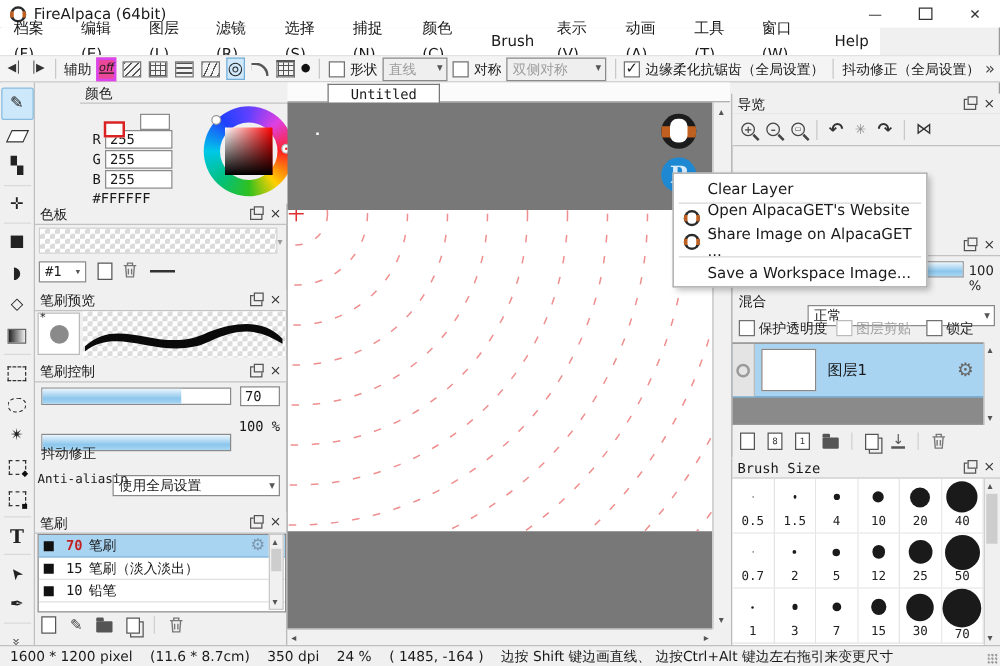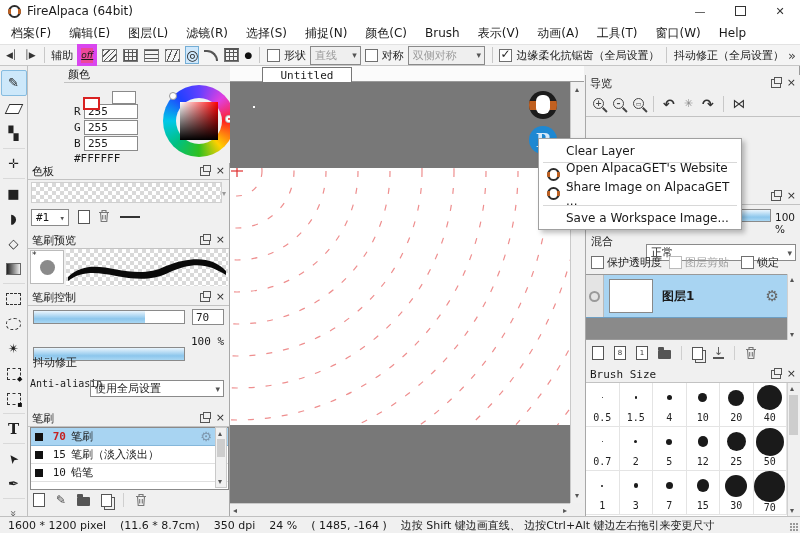--- a/index.html
+++ b/index.html
@@ -10,29 +10,29 @@
   .mono{font-family:"DejaVu Sans Mono",monospace;}
 
   
   .titlebar{left:0;top:0;width:800px;height:22px;background:#fff;display:flex;align-items:center;}
   .apptitle{font-size:12px;margin-left:6px;}
   .winbtn{width:40px;height:22px;display:flex;align-items:center;justify-content:center;color:#333;}
   .winbtns{position:absolute;right:0;top:0;display:flex;}
   .wmax{width:9px;height:8px;border:1px solid #333;}
 
   
-  .menubar{left:0;top:22px;width:800px;height:22px;background:#fff;display:flex;align-items:center;padding-left:2px;}
+  .menubar{left:0;top:22px;width:704px;height:22px;background:#fff;display:flex;align-items:center;padding-left:2px;}
   .mi{padding:0 9px;font-size:12px;line-height:21px;}
 
   
   .toolbar{left:0;top:44px;width:800px;height:22px;background:#f4f4f4;border-top:1px solid #e2e2e2;
            border-bottom:1px solid #c6c6c6;display:flex;align-items:center;padding:0 4px;gap:4px;}
   .tsep{width:1px;height:16px;background:#c8c8c8;margin:0 3px;}
   .tbtn{font-size:9px;color:#333;padding:0 2px;letter-spacing:-1px;}
-  .offbtn{width:20px;height:15px;background:#ec4899;border:4px solid #d946ef;font-size:9px;font-style:italic;
+  .offbtn{width:20px;height:15px;background:#ec4899;border:2px solid #d946ef;font-size:9px;font-style:italic;
           text-decoration:underline;display:flex;align-items:center;justify-content:center;}
   .snap{width:19px;height:16px;border:1px solid transparent;display:flex;align-items:center;justify-content:center;}
   .snap .fillbox{width:13px;height:11px;border:1px solid #777;}
   .sn-par .fillbox{background:repeating-linear-gradient(135deg,#555 0 1px,transparent 1px 4px);}
   .sn-grid .fillbox{background:repeating-linear-gradient(0deg,#555 0 1px,transparent 1px 4px),repeating-linear-gradient(90deg,#555 0 1px,transparent 1px 4px);}
   .sn-hor .fillbox{background:repeating-linear-gradient(180deg,#555 0 1px,transparent 1px 4px);}
   .sn-van .fillbox{background:repeating-linear-gradient(115deg,#555 0 1px,transparent 1px 5px);}
   .sn-con{font-size:14px;color:#222;}
   .snap.sel{background:#cfe8fc;border:1px solid #74aed6;}
   .sn-curve .fillbox{border:none;border-top:2px solid #555;border-right:2px solid #555;border-top-right-radius:12px;width:12px;height:9px;}
@@ -508,21 +508,21 @@
     <div class="abs" style="left:155px;top:67px;display:flex;align-items:center;gap:3px;">
       <span class="cb"></span>
       <span>锁定</span>
     </div>
     <div class="abs" style="left:0;right:13px;top:86px;height:66px;background:#8a8a8a;border-top:1px solid #999;border-bottom:1px solid #999;overflow:hidden;">
       <div class="lrow layersel" style="height:42px;border-bottom:1px solid #6d9fc4;">
         <div style="width:17px;height:42px;background:#e4e4e4;border-right:1px solid #bbb;display:flex;align-items:center;justify-content:center;">
           <span class="eyec"></span>
         </div>
         <div style="width:42px;height:32px;background:#fff;border:1px solid #888;margin-left:5px;"></div>
-        <div style="margin-left:9px;font-weight:bold;font-size:12px;">图层1</div>
+        <div style="margin-left:9px;font-weight:normal;font-size:12px;">图层1</div>
         <div style="margin-left:auto;margin-right:8px;" class="gear">⚙</div>
       </div>
     </div>
     <div class="abs" style="right:1px;top:86px;width:12px;height:66px;background:#f0f0f0;border-left:1px solid #d0d0d0;">
       <span class="sarr" style="left:2px;top:1px;">▴</span>
       <span class="sarr" style="left:2px;bottom:1px;">▾</span>
     </div>
     <div class="abs" style="left:6px;top:158px;display:flex;align-items:center;gap:10px;">
       <span class="ic-doc"></span>
       <span class="ic-doc">8</span>

